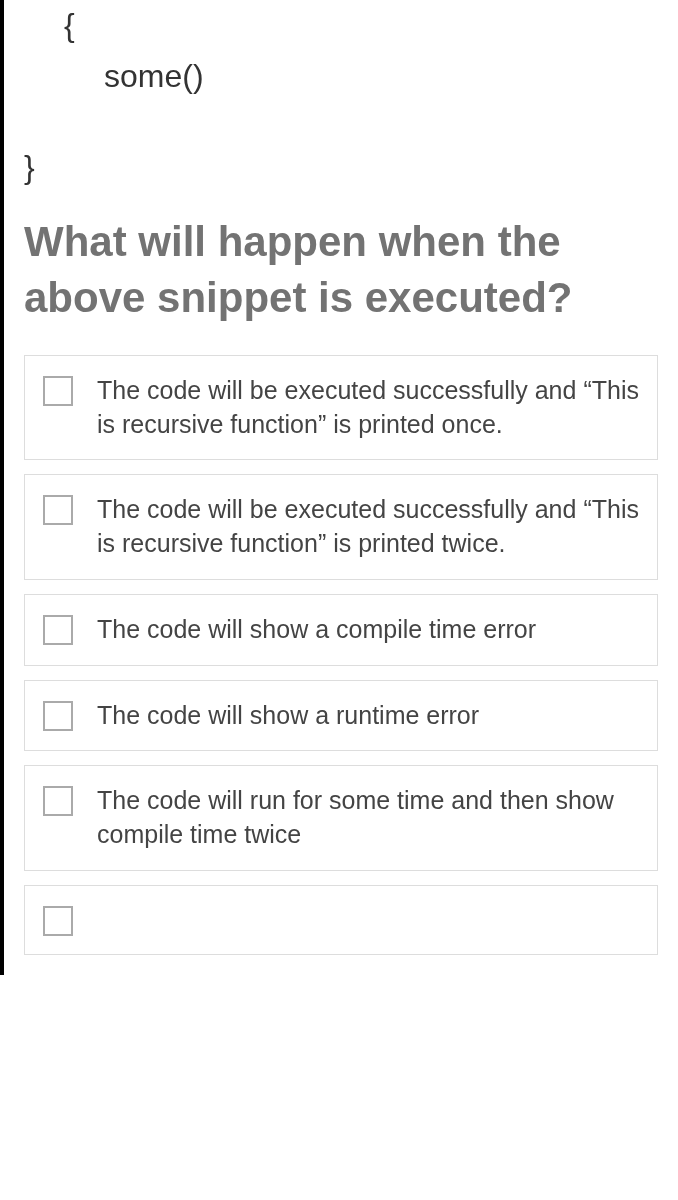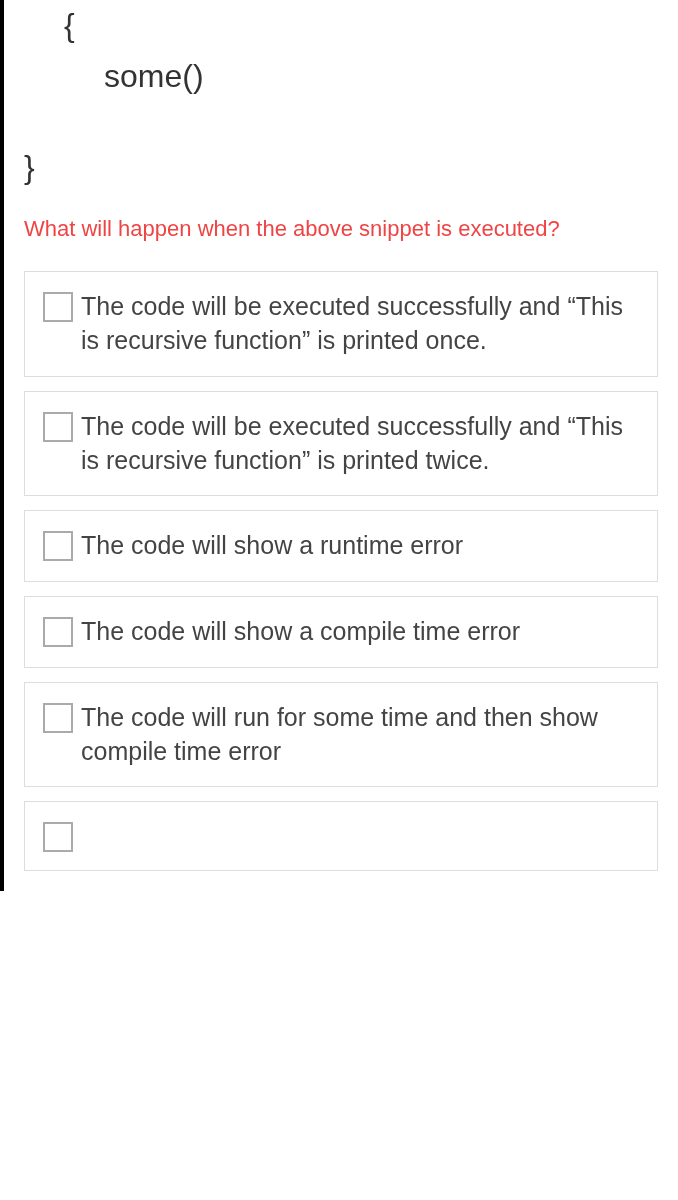--- a/index.html
+++ b/index.html
@@ -24,37 +24,37 @@
       padding: 0 0 20px 0;
       line-height: 1.6;
     }
     .code-line-indent {
       padding-left: 40px;
     }
     .code-line-func {
       padding-left: 80px;
     }
     .question-text {
-      font-size: 22px;
-      color: #ef4444;
+      font-size: 42px;
+      color: #737373;
       line-height: 1.35;
       margin-bottom: 28px;
-      font-weight: 400;
+      font-weight: 700;
     }
     .options {
       display: flex;
       flex-direction: column;
       gap: 14px;
     }
     .option {
       border: 1px solid #ddd;
       padding: 18px 18px 18px 18px;
       display: flex;
       align-items: flex-start;
-      gap: 8px;
+      gap: 24px;
       cursor: pointer;
     }
     .checkbox {
       width: 30px;
       height: 30px;
       border: 2px solid #aaa;
       flex-shrink: 0;
       margin-top: 2px;
       background: #fff;
     }
@@ -82,27 +82,27 @@
     <div class="option">
       <div class="checkbox"></div>
       <div class="option-text">The code will be executed successfully and “This is recursive function” is printed once.</div>
     </div>
     <div class="option">
       <div class="checkbox"></div>
       <div class="option-text">The code will be executed successfully and “This is recursive function” is printed twice.</div>
     </div>
     <div class="option">
       <div class="checkbox"></div>
+      <div class="option-text">The code will show a compile time error</div>
+    </div>
+    <div class="option">
+      <div class="checkbox"></div>
       <div class="option-text">The code will show a runtime error</div>
     </div>
     <div class="option">
       <div class="checkbox"></div>
-      <div class="option-text">The code will show a compile time error</div>
-    </div>
-    <div class="option">
-      <div class="checkbox"></div>
-      <div class="option-text">The code will run for some time and then show compile time error</div>
+      <div class="option-text">The code will run for some time and then show compile time twice</div>
     </div>
     <div class="option">
       <div class="checkbox"></div>
     </div>
   </div>
 </div>
 
 </body></html>

